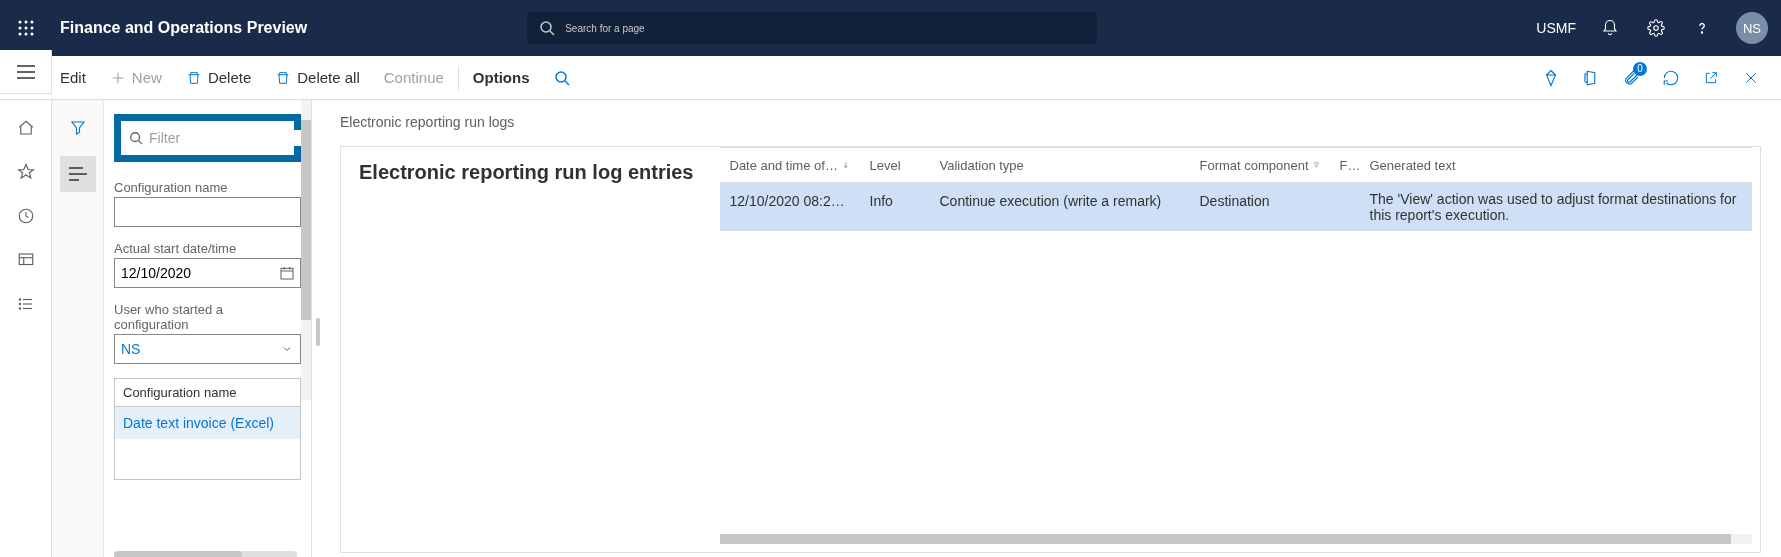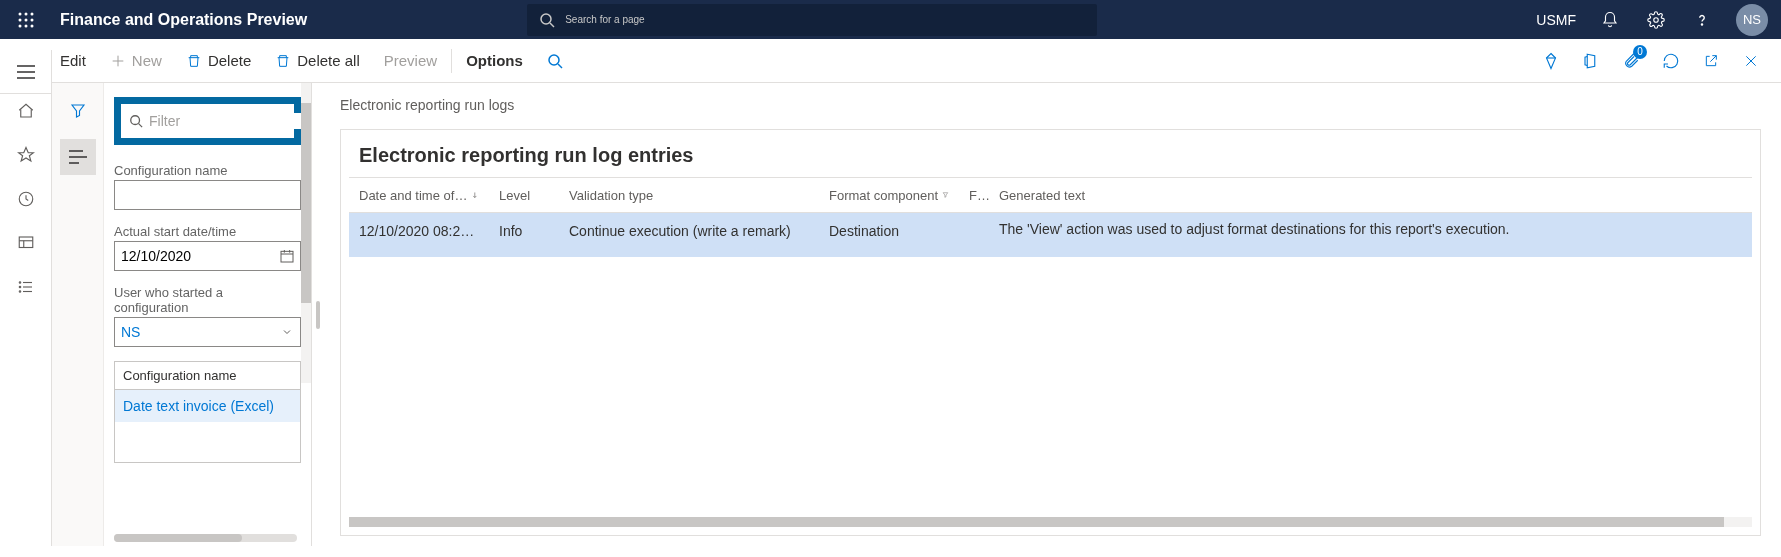--- a/index.html
+++ b/index.html
@@ -3,21 +3,21 @@
 <meta charset="utf-8">
 <style>
 * { box-sizing: border-box; margin: 0; padding: 0; font-family: "Segoe UI", Arial, sans-serif; }
 html, body { height: 100%; }
 body { background: #fff; color: #323130; font-size: 14px; overflow: hidden; }
 
 
 .topbar {
   background: #1a2b4a;
   color: #fff;
-  height: 39px;
+  height: 56px;
   display: flex;
   align-items: center;
   padding: 0 12px;
 }
 .topbar .waffle { width: 28px; display:flex; align-items:center; justify-content:center; cursor:pointer; }
 .topbar .title { font-size: 16px; font-weight: 600; margin-left: 20px; }
 .topbar .search {
   margin-left: 220px;
   flex: 0 0 570px;
   height: 32px;
@@ -142,21 +142,21 @@
 
 .drag-handle {
   width:12px; display:flex; align-items:center; justify-content:center;
   background:#fff;
 }
 .drag-handle .grip{ width:4px; height:28px; background:#c8c6c4; border-radius:2px;}
 
 .content { flex:1; padding: 14px 20px 10px 16px; overflow:hidden; display:flex; flex-direction:column;}
 .content .breadcrumb{ color:#605e5c; font-size:14px; margin-bottom:16px;}
 .content .card {
-  border:1px solid #e1dfdd; flex:1; display:flex; flex-direction:column;
+  border:1px solid #e1dfdd; flex:1; display:flex; flex-direction:row;
   padding: 0; overflow:hidden;
 }
 .content .card h2 { font-size:20px; font-weight:600; padding:14px 18px 10px;}
 .grid { flex:1; display:flex; flex-direction:column; overflow:hidden;}
 .grid-head, .grid-row { display:flex; align-items:center; }
 .grid-head { border-bottom:1px solid #e1dfdd; border-top:1px solid #e1dfdd; height:36px; color:#605e5c; font-size:13px; margin: 0 8px;}
 .grid-row { background:#cfe0f6; min-height:44px; padding:8px 0; margin:0 8px; font-size:14px; align-items:flex-start;}
 .gc { padding: 0 10px; overflow:hidden; text-overflow:ellipsis; white-space:nowrap;}
 .gc.date{ flex: 0 0 140px; display:flex; align-items:center; gap:4px;}
 .gc.level{ flex:0 0 70px;}
@@ -254,21 +254,21 @@
   </div>
   <div class="tb-item">
     <svg width="16" height="16" viewBox="0 0 24 24" fill="none" stroke="#0078d4" stroke-width="1.5">
         <path d="M4 7h16"></path>
         <path d="M7 7V4h10v3"></path>
         <path d="M6 7l1 13h10l1-13"></path>
       </svg>
     <span>Delete all</span>
   </div>
   <div class="tb-item disabled">
-    <span>Preview</span>
+    <span>Continue</span>
   </div>
   <div class="divider"></div>
   <div class="tb-item bold">
     <span>Options</span>
   </div>
   <div class="tb-item">
     <svg width="16" height="16" viewBox="0 0 16 16" fill="none" stroke="#0078d4" stroke-width="1.5">
         <circle cx="7" cy="7" r="5"></circle>
         <line x1="11" y1="11" x2="15" y2="15"></line>
       </svg>

